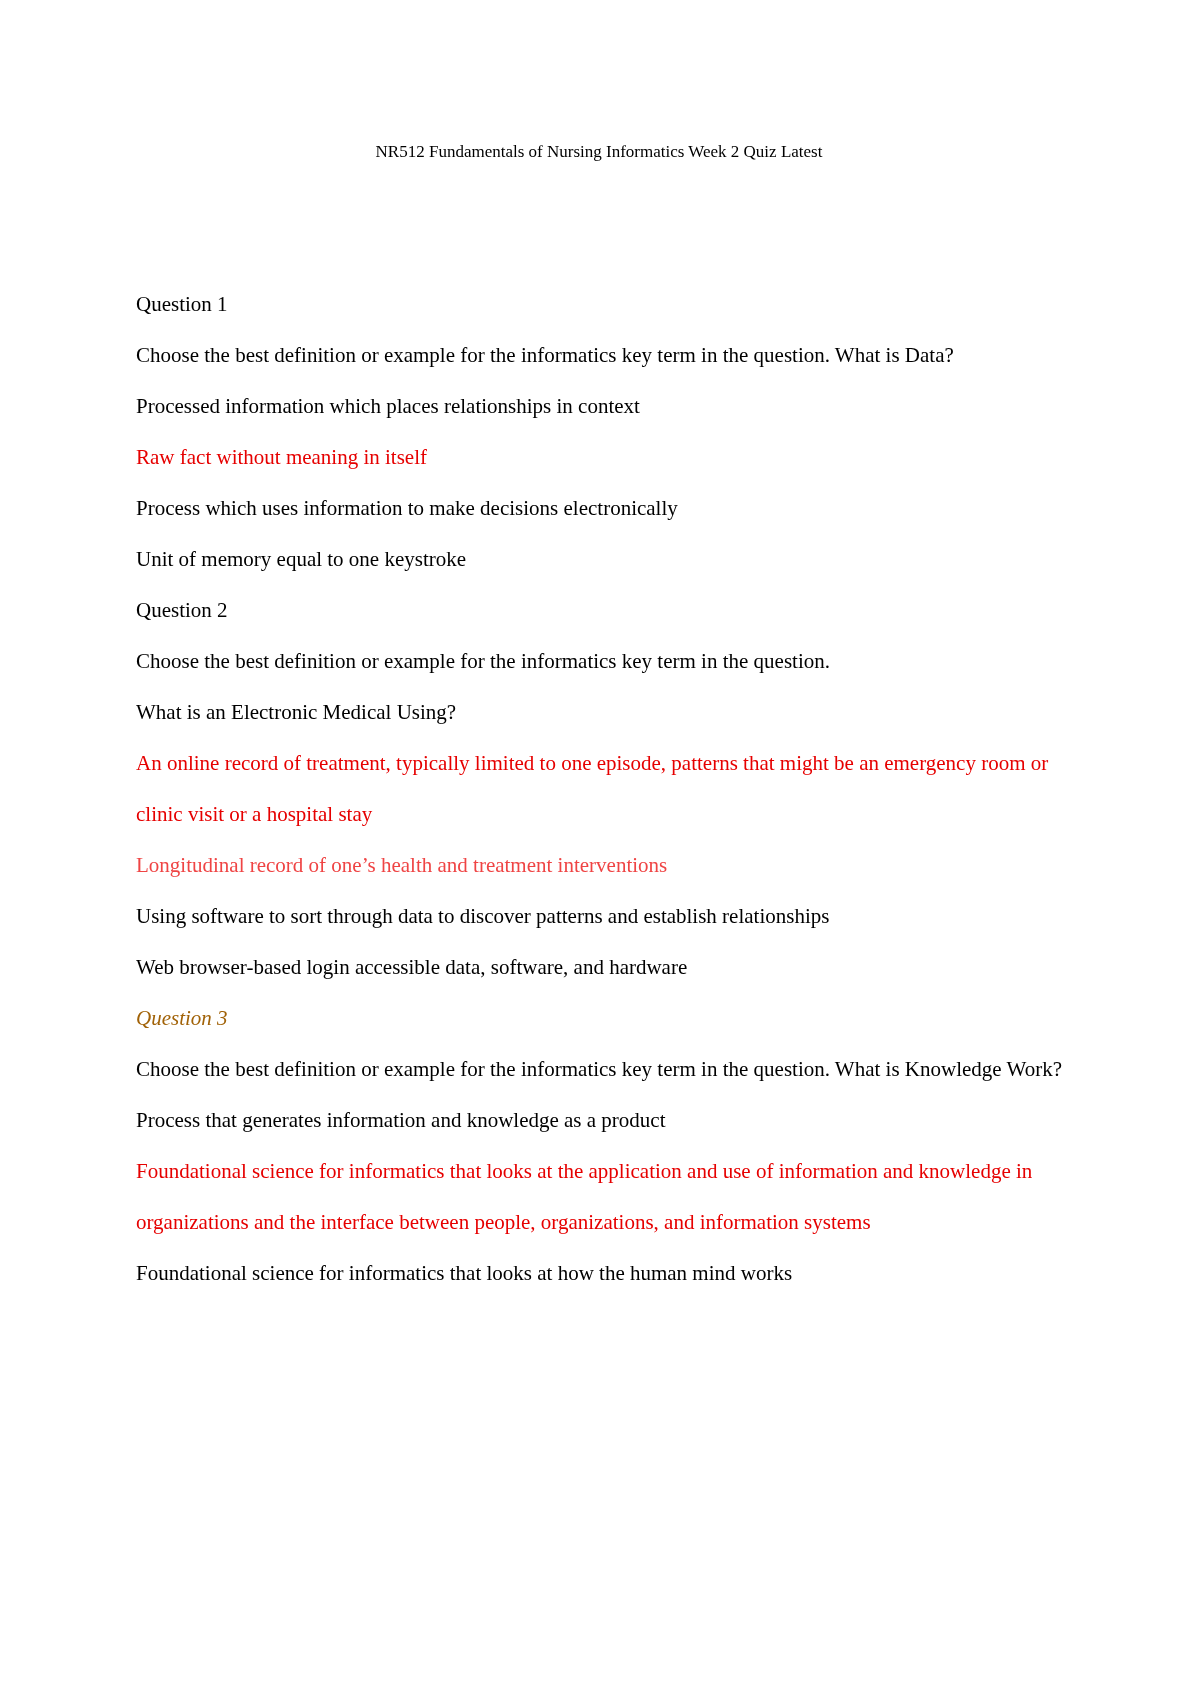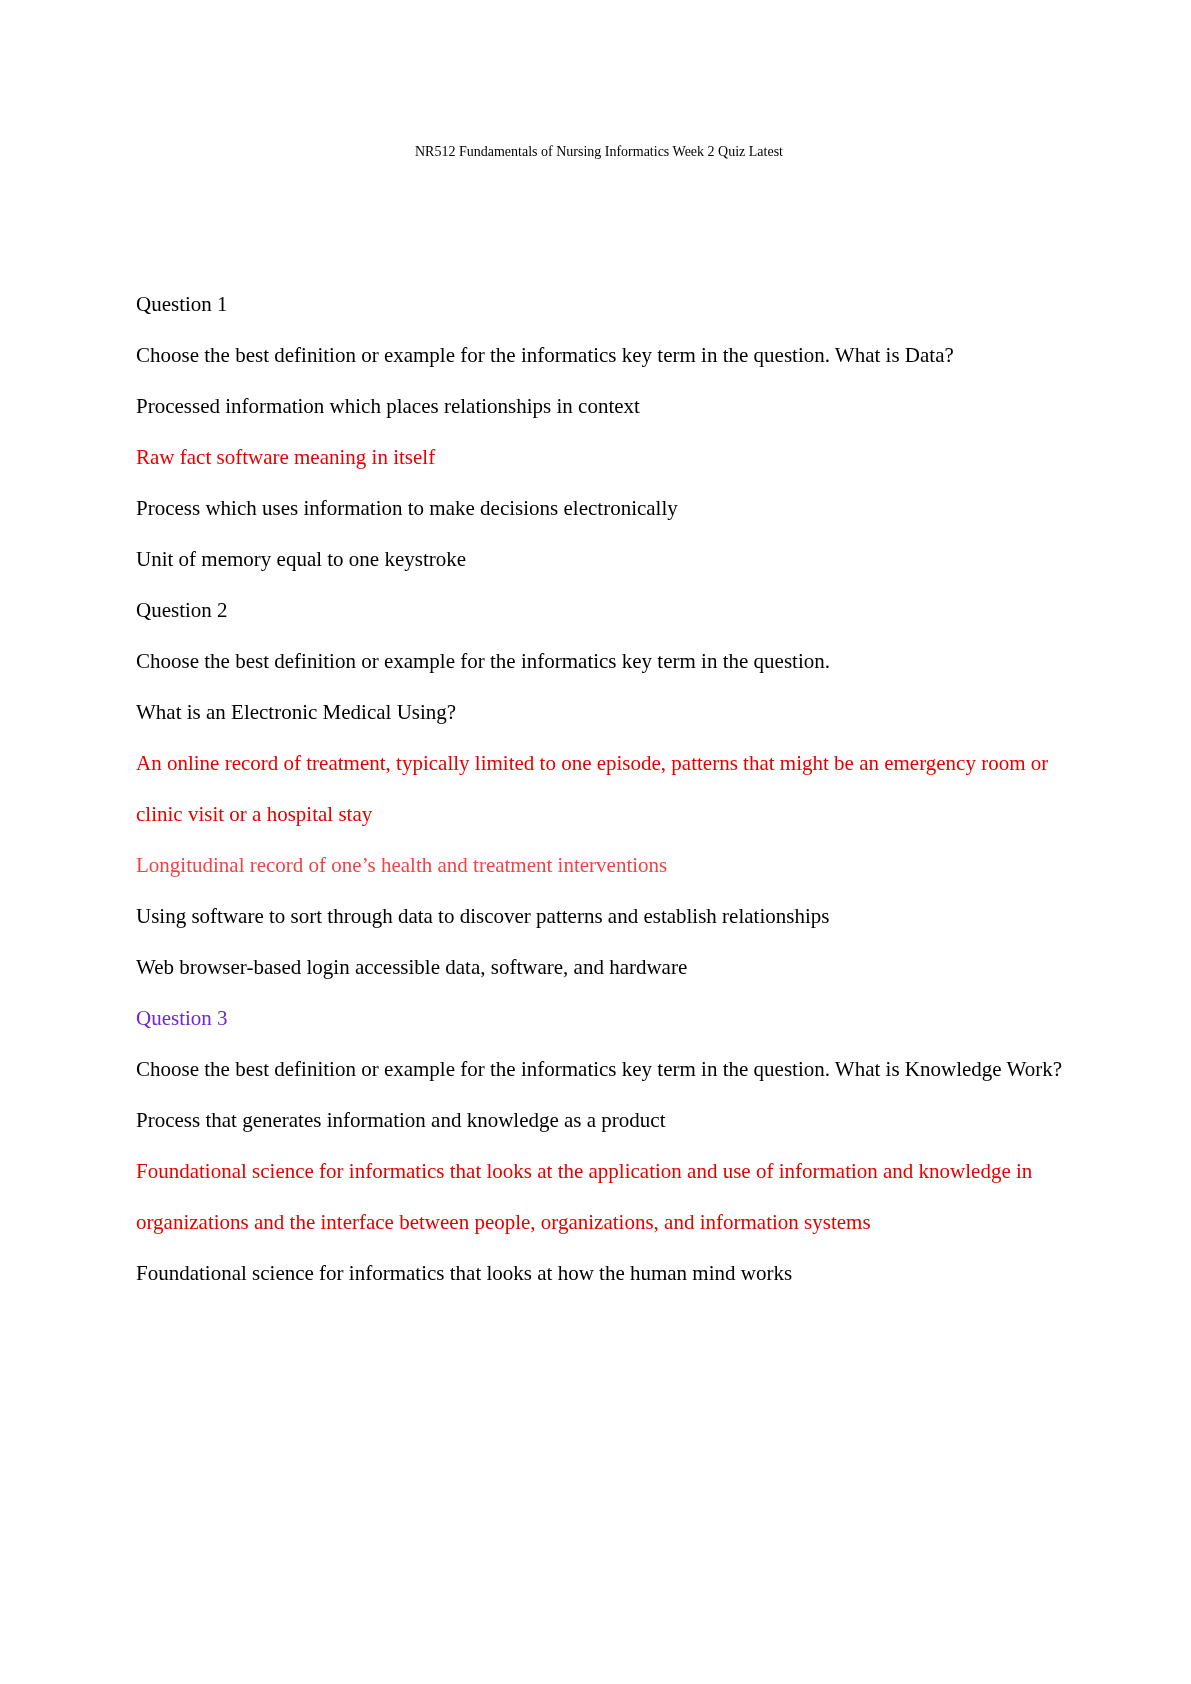--- a/index.html
+++ b/index.html
@@ -15,21 +15,21 @@
     overflow: hidden;
     font-family: "Liberation Serif", serif;
   }
   .content {
     position: absolute;
     left: 136px;
     top: 126px;
     width: 926px;
   }
   .doc-title {
-    font-size: 14px;
+    font-size: 17px;
     font-weight: normal;
     text-align: center;
     margin: 0 0 102px 0;
     line-height: 51px;
     color: #000000;
   }
   .para {
     margin: 0;
     font-size: 21px;
     line-height: 51px;
@@ -40,30 +40,30 @@
 </head>
 <body>
 
 <div class="page">
   <div class="content">
     <h1 class="doc-title">NR512 Fundamentals of Nursing Informatics Week 2 Quiz Latest</h1>
     <div id="paragraphs">
         <p class="para" style="color: rgb(0, 0, 0);">Question 1</p>
         <p class="para" style="color: rgb(0, 0, 0);">Choose the best definition or example for the informatics key term in the question. What is Data?</p>
         <p class="para" style="color: rgb(0, 0, 0);">Processed information which places relationships in context</p>
-        <p class="para" style="color: rgb(230, 0, 0);">Raw fact software meaning in itself</p>
+        <p class="para" style="color: rgb(230, 0, 0);">Raw fact without meaning in itself</p>
         <p class="para" style="color: rgb(0, 0, 0);">Process which uses information to make decisions electronically</p>
         <p class="para" style="color: rgb(0, 0, 0);">Unit of memory equal to one keystroke</p>
         <p class="para" style="color: rgb(0, 0, 0);">Question 2</p>
         <p class="para" style="color: rgb(0, 0, 0);">Choose the best definition or example for the informatics key term in the question.</p>
         <p class="para" style="color: rgb(0, 0, 0);">What is an Electronic Medical Using?</p>
         <p class="para" style="color: rgb(230, 0, 0);">An online record of treatment, typically limited to one episode, patterns that might be an emergency room or clinic visit or a hospital stay</p>
         <p class="para" style="color: #ef4444;">Longitudinal record of one’s health and treatment interventions</p>
         <p class="para" style="color: rgb(0, 0, 0);">Using software to sort through data to discover patterns and establish relationships</p>
         <p class="para" style="color: rgb(0, 0, 0);">Web browser-based login accessible data, software, and hardware</p>
-        <p class="para" style="color: #6d28d9;">Question 3</p>
+        <p class="para" style="color: #a16207; font-style: italic;">Question 3</p>
         <p class="para" style="color: rgb(0, 0, 0);">Choose the best definition or example for the informatics key term in the question. What is Knowledge Work?</p>
         <p class="para" style="color: rgb(0, 0, 0);">Process that generates information and knowledge as a product</p>
         <p class="para" style="color: rgb(230, 0, 0);">Foundational science for informatics that looks at the application and use of information and knowledge in organizations and the interface between people, organizations, and information systems</p>
         <p class="para" style="color: rgb(0, 0, 0);">Foundational science for informatics that looks at how the human mind works</p>
       </div>
   </div>
 </div>
 
 </body></html>

